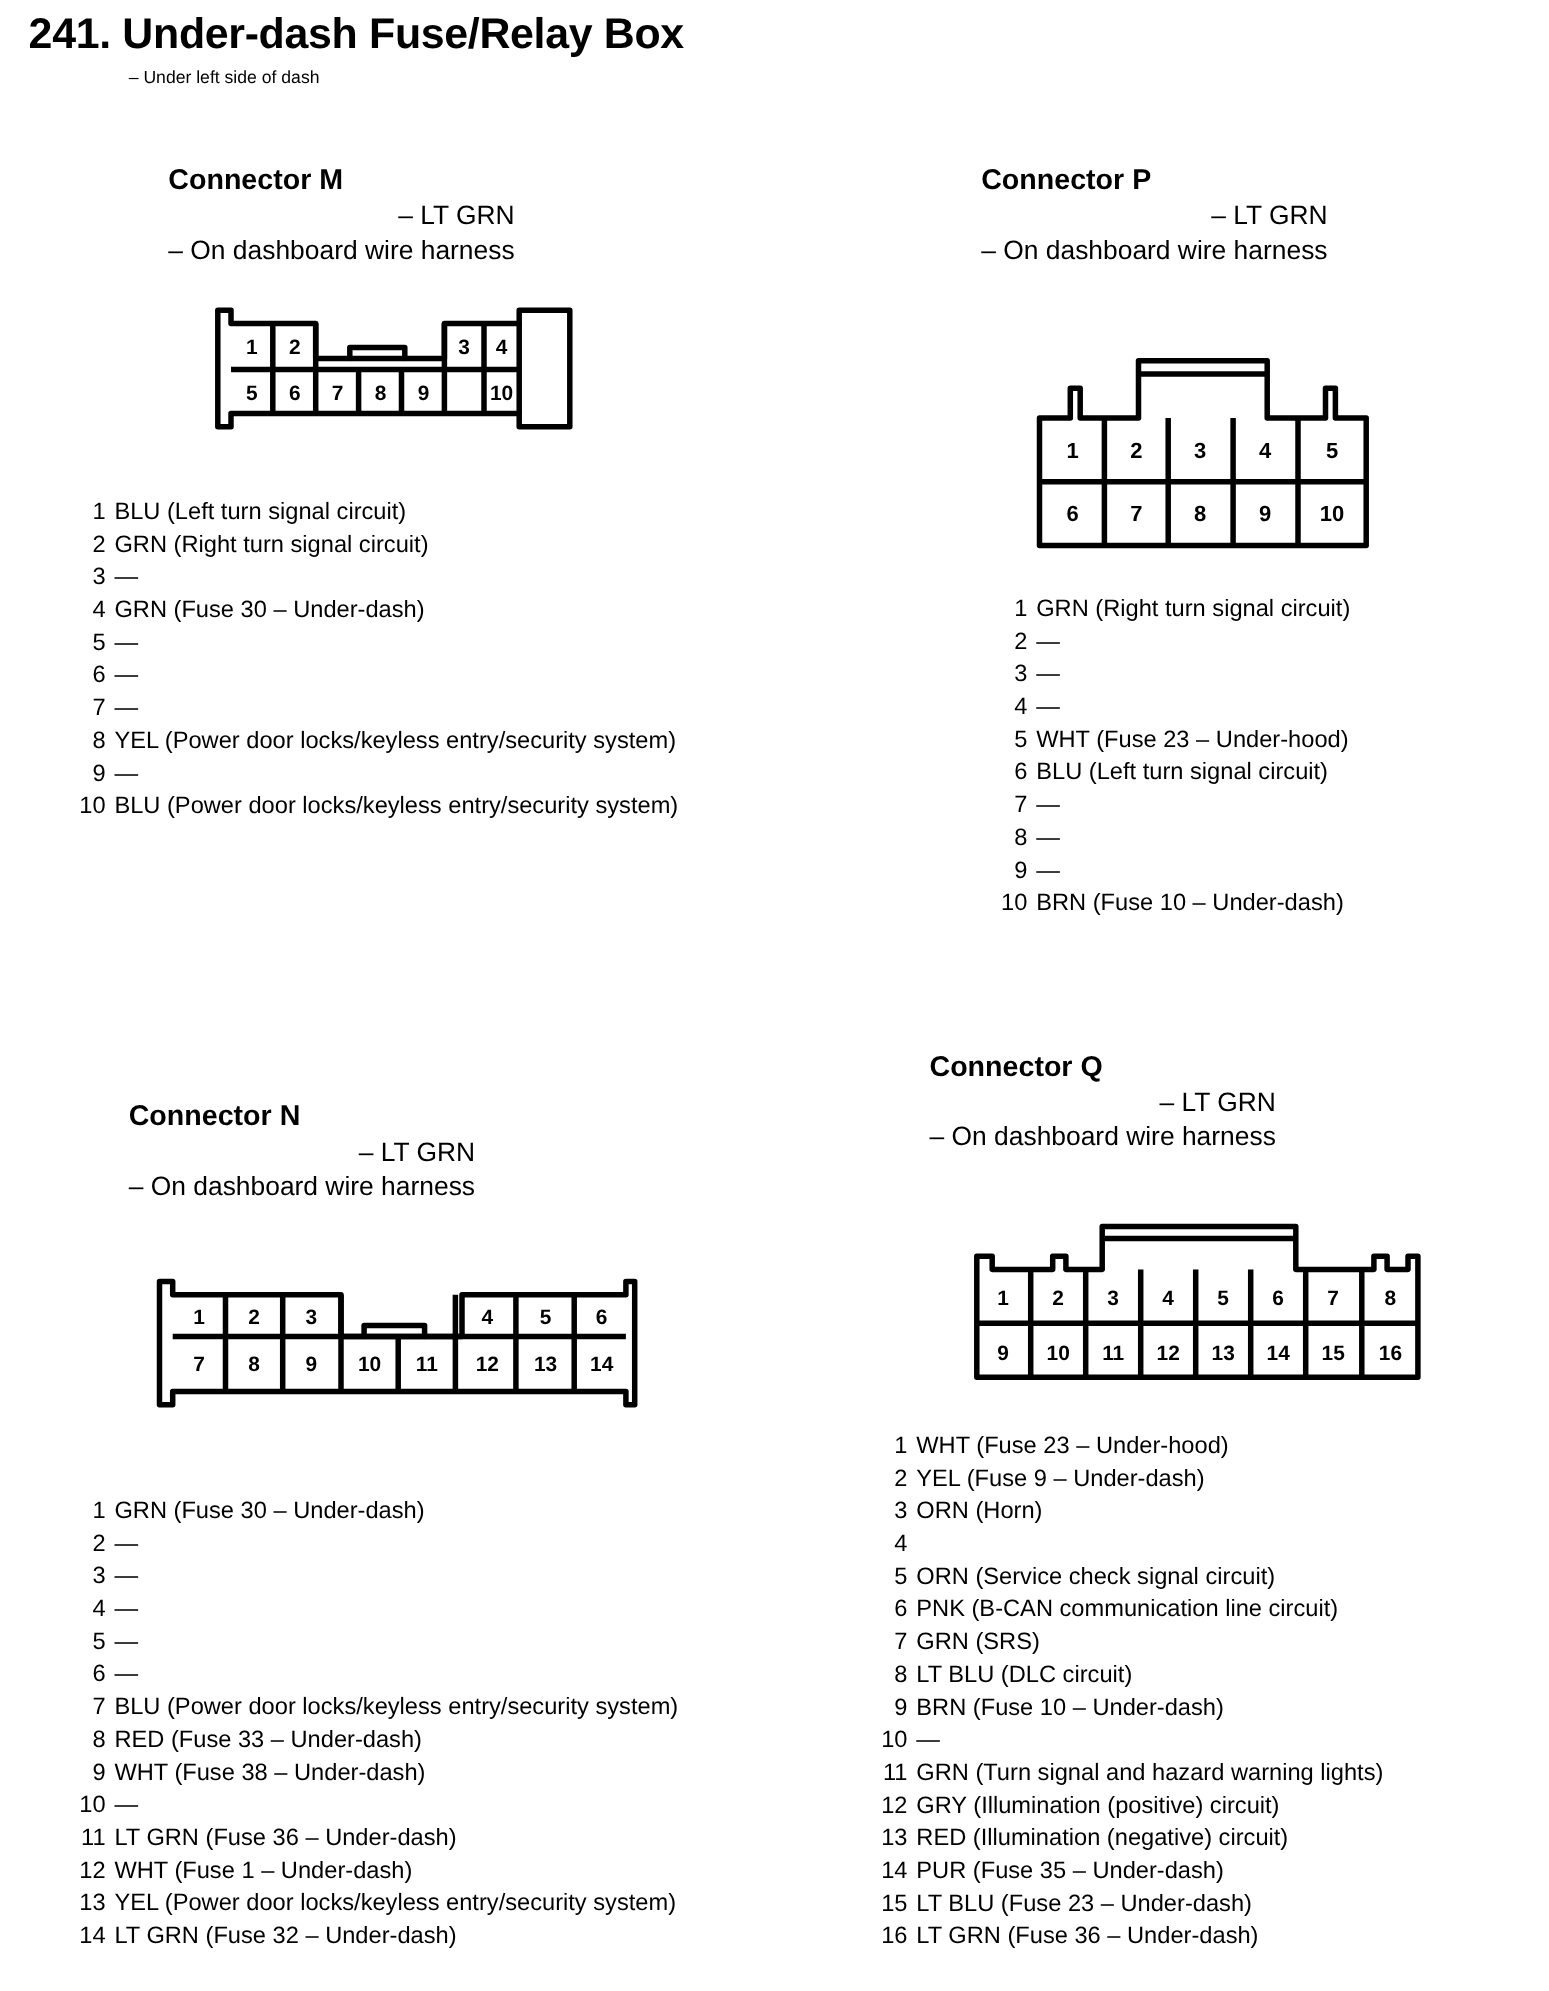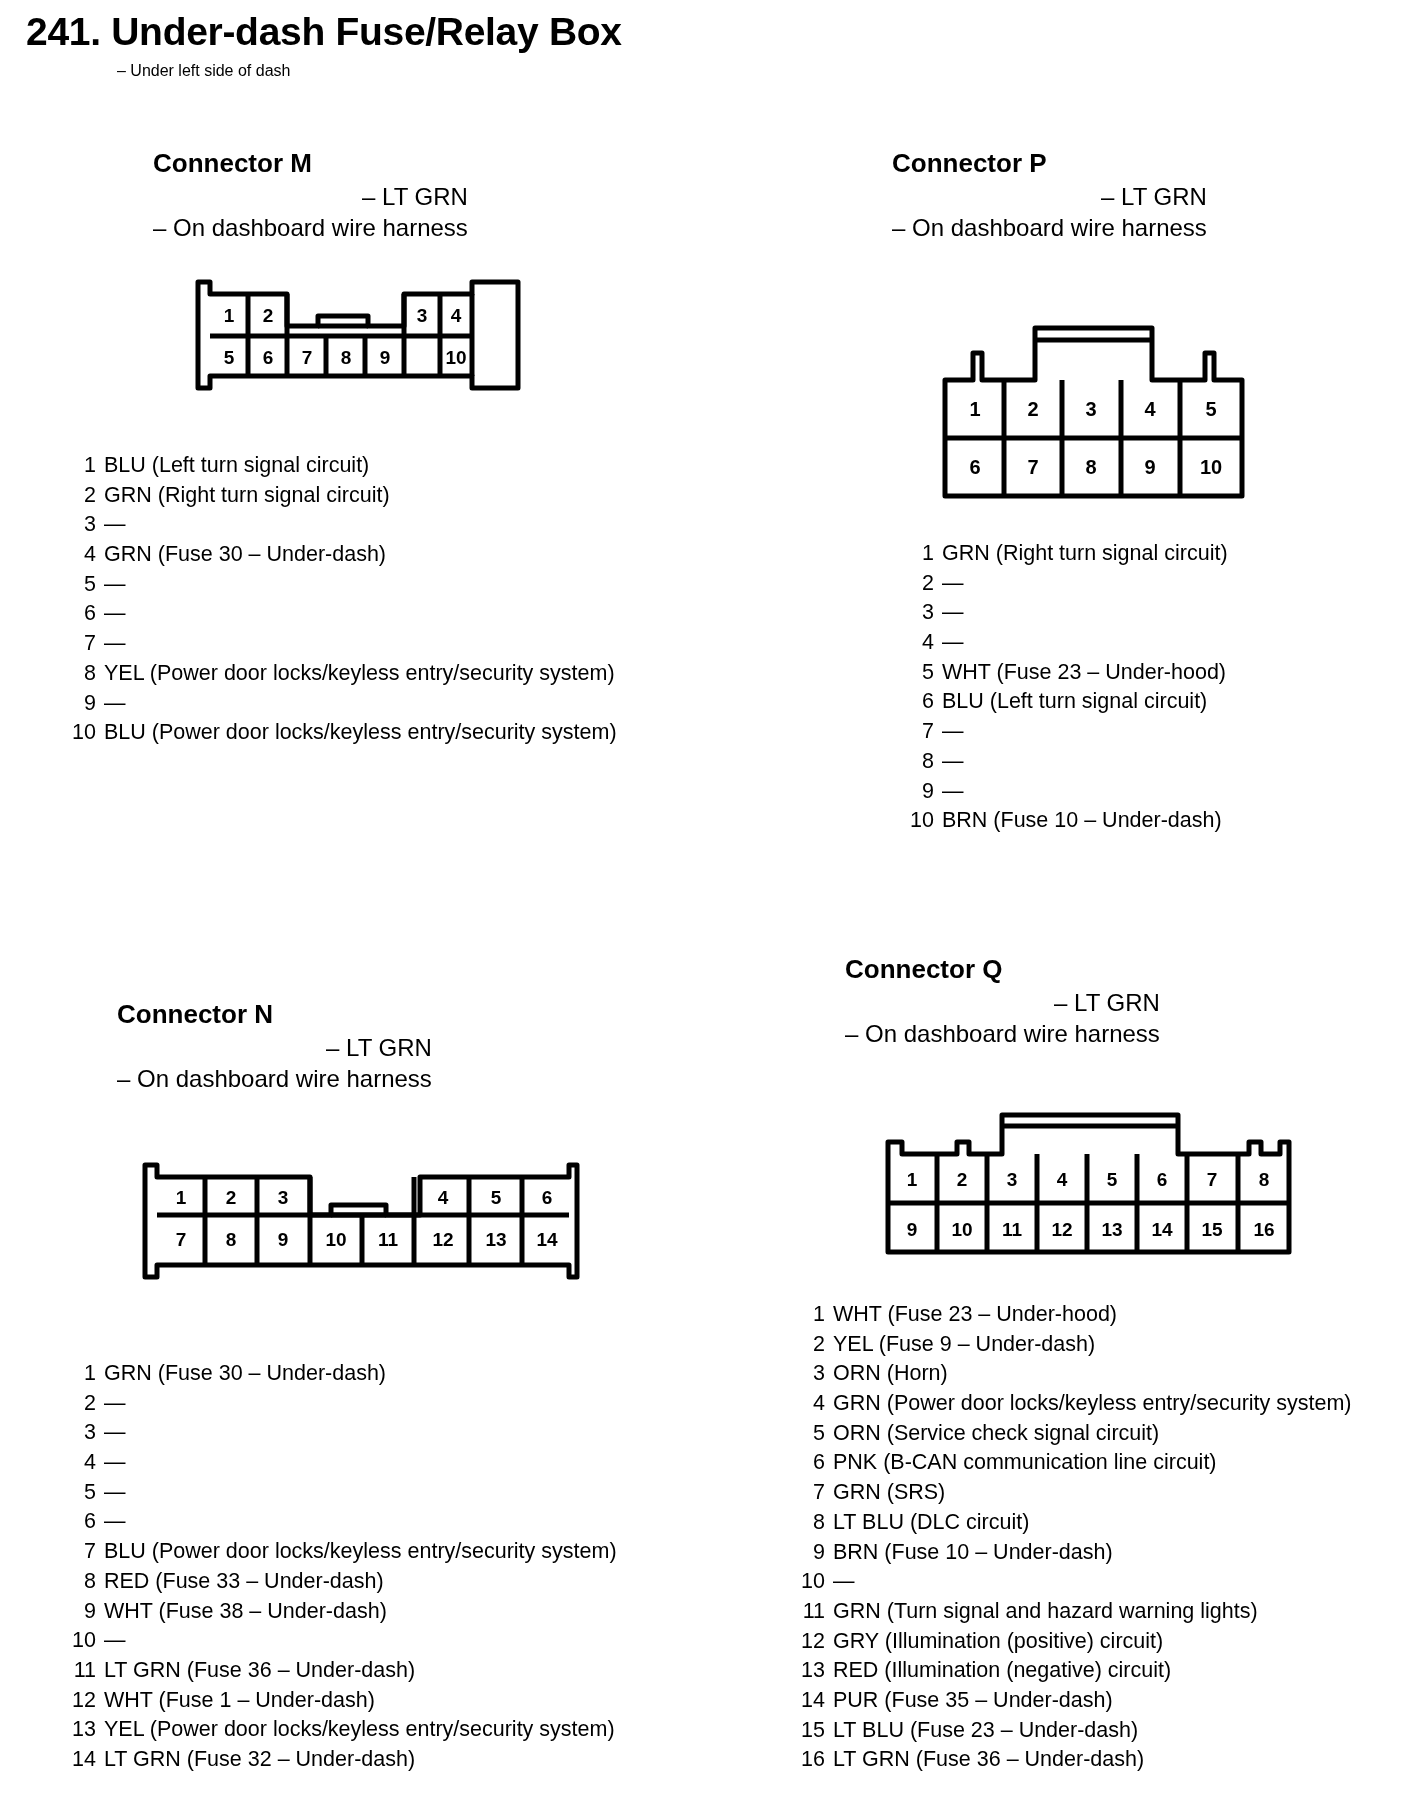--- a/index.html
+++ b/index.html
@@ -204,21 +204,21 @@
     <text x="278" y="126">14</text>
     <text x="328" y="126">15</text>
     <text x="380" y="126">16</text>
   </g>
 </svg>
 
 <div class="abs pin-list" style="left:833px; top:1300px;">
   <div class="pin-row"><span class="pin-num">1</span><span>WHT (Fuse 23 – Under-hood)</span></div>
   <div class="pin-row"><span class="pin-num">2</span><span>YEL (Fuse 9 – Under-dash)</span></div>
   <div class="pin-row"><span class="pin-num">3</span><span>ORN (Horn)</span></div>
-  <div class="pin-row"><span class="pin-num">4</span><span>GRN (Power door locks/keyless entry/security system)</span></div>
+  <div class="pin-row"><span class="pin-num">4</span></div>
   <div class="pin-row"><span class="pin-num">5</span><span>ORN (Service check signal circuit)</span></div>
   <div class="pin-row"><span class="pin-num">6</span><span>PNK (B-CAN communication line circuit)</span></div>
   <div class="pin-row"><span class="pin-num">7</span><span>GRN (SRS)</span></div>
   <div class="pin-row"><span class="pin-num">8</span><span>LT BLU (DLC circuit)</span></div>
   <div class="pin-row"><span class="pin-num">9</span><span>BRN (Fuse 10 – Under-dash)</span></div>
   <div class="pin-row"><span class="pin-num">10</span><span>—</span></div>
   <div class="pin-row"><span class="pin-num">11</span><span>GRN (Turn signal and hazard warning lights)</span></div>
   <div class="pin-row"><span class="pin-num">12</span><span>GRY (Illumination (positive) circuit)</span></div>
   <div class="pin-row"><span class="pin-num">13</span><span>RED (Illumination (negative) circuit)</span></div>
   <div class="pin-row"><span class="pin-num">14</span><span>PUR (Fuse 35 – Under-dash)</span></div>

